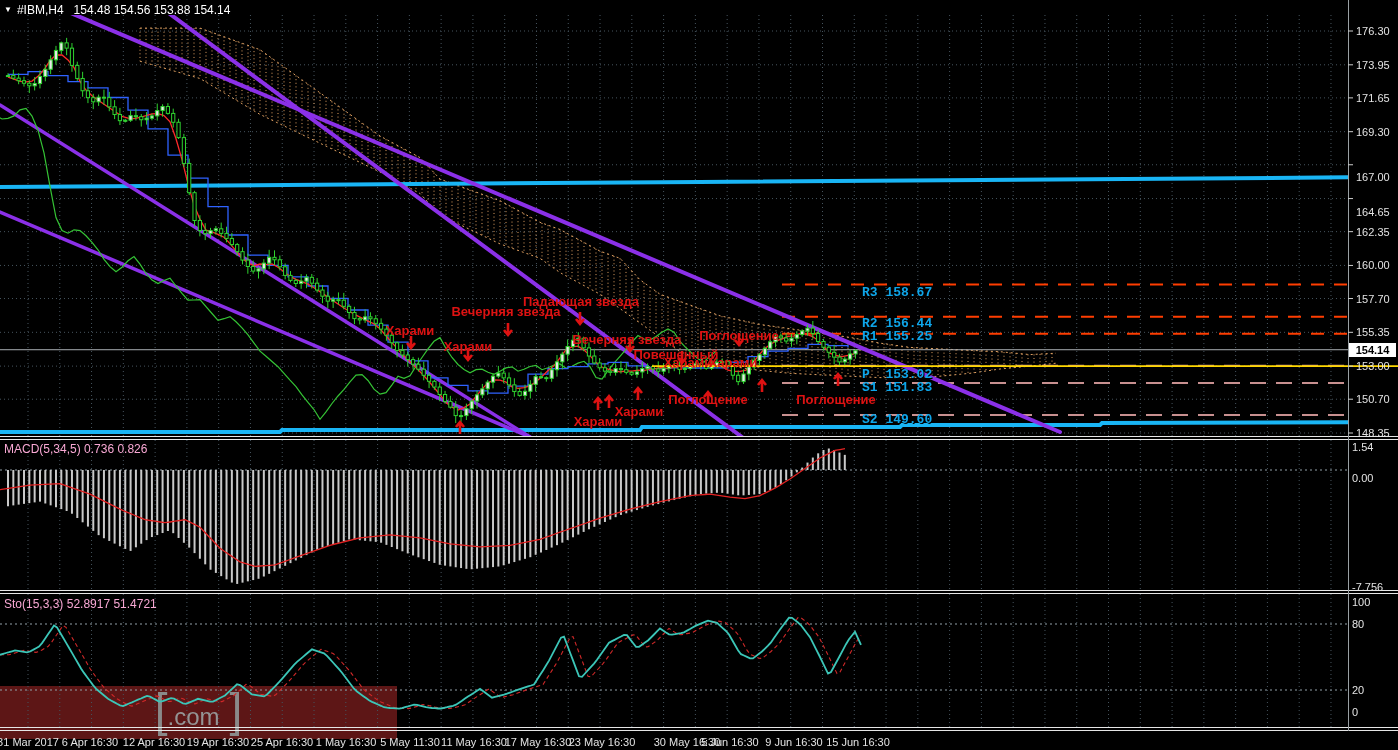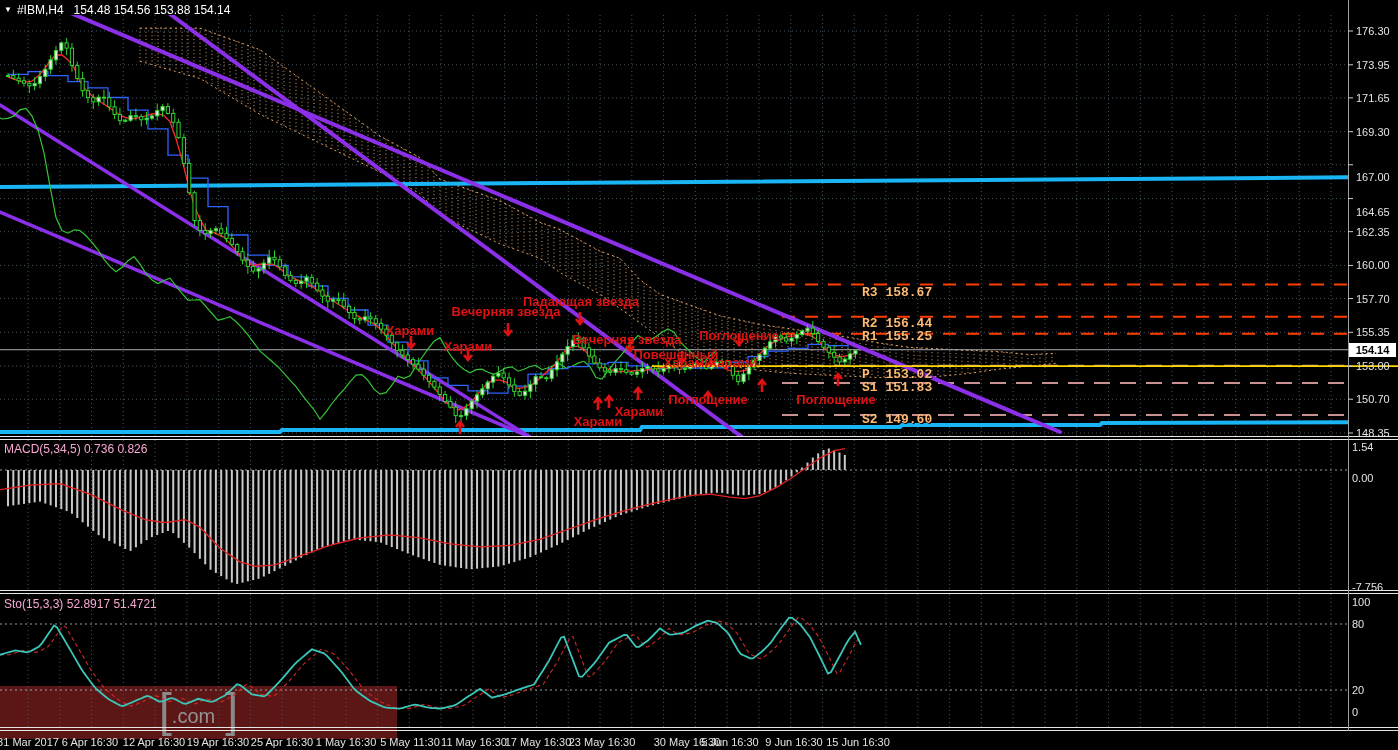--- a/index.html
+++ b/index.html
@@ -2,30 +2,30 @@
 <html><head>
 <meta charset="utf-8">
 <style>
   html,body{margin:0;padding:0;background:#000;width:1398px;height:750px;overflow:hidden;
     font-family:"Liberation Sans",sans-serif;}
   #stage{position:relative;width:1398px;height:750px;background:#000;}
   #watermark{position:absolute;left:0;top:686px;width:397px;height:53px;background:#5d1616;
     z-index:1;display:flex;align-items:center;justify-content:center;color:#949494;}
   #watermark .br{font-size:46px;font-weight:300;color:#8a8a8a;line-height:1;transform:translateY(-3px);}
   #watermark .big{font-size:39px;letter-spacing:1px;margin:0 6px 0 10px;}
-  #watermark .sm{font-size:20px;transform:translateY(4px);margin-right:10px;}
+  #watermark .sm{font-size:24px;transform:translateY(4px);margin-right:10px;}
   #chart-svg{position:absolute;left:0;top:0;z-index:2;}
   #overlay{position:absolute;left:0;top:0;width:1190px;height:750px;z-index:3;pointer-events:none;}
   .t{position:absolute;white-space:pre;}
   .title{left:4px;top:3px;color:#fff;font-size:12px;}
   .title .tri{font-size:8px;color:#fff;margin-right:5px;vertical-align:2px;}
   .indlbl{color:#f9a8d4;font-size:12px;}
   .axlbl{color:#e3e3e3;font-size:11px;}
   .timelbl{color:#e3e3e3;font-size:11px;transform:translateX(-50%);}
-  .pivlbl{color:#fdba74;font-size:13px;font-weight:bold;font-family:"Liberation Mono",monospace;letter-spacing:0px;}
+  .pivlbl{color:#0ea5e9;font-size:13px;font-weight:bold;font-family:"Liberation Mono",monospace;letter-spacing:0px;}
   .ann{color:#de1212;font-size:13px;font-weight:bold;transform:translateX(-50%);}
   .pricebox{position:absolute;left:1349px;top:343px;width:47px;height:14px;background:#fff;color:#000;
     font-size:11px;font-weight:bold;text-align:center;line-height:14px;}
 </style>
 </head>
 <body>
 
 <div id="stage">
 
   <div id="watermark">

